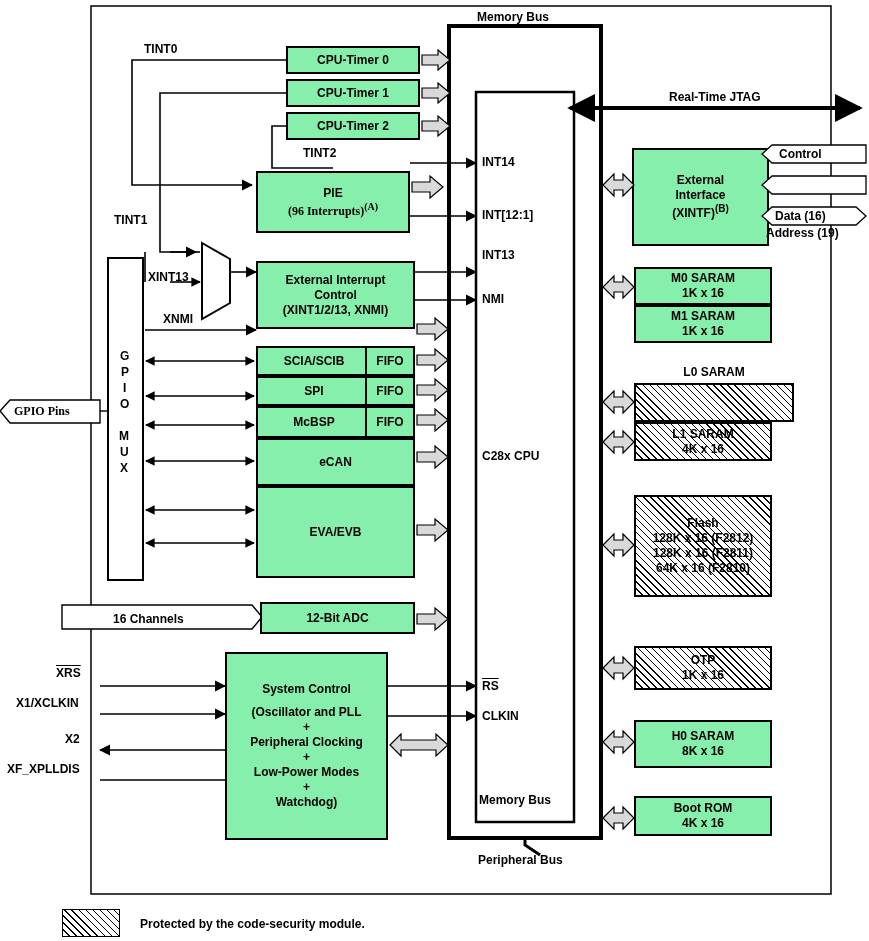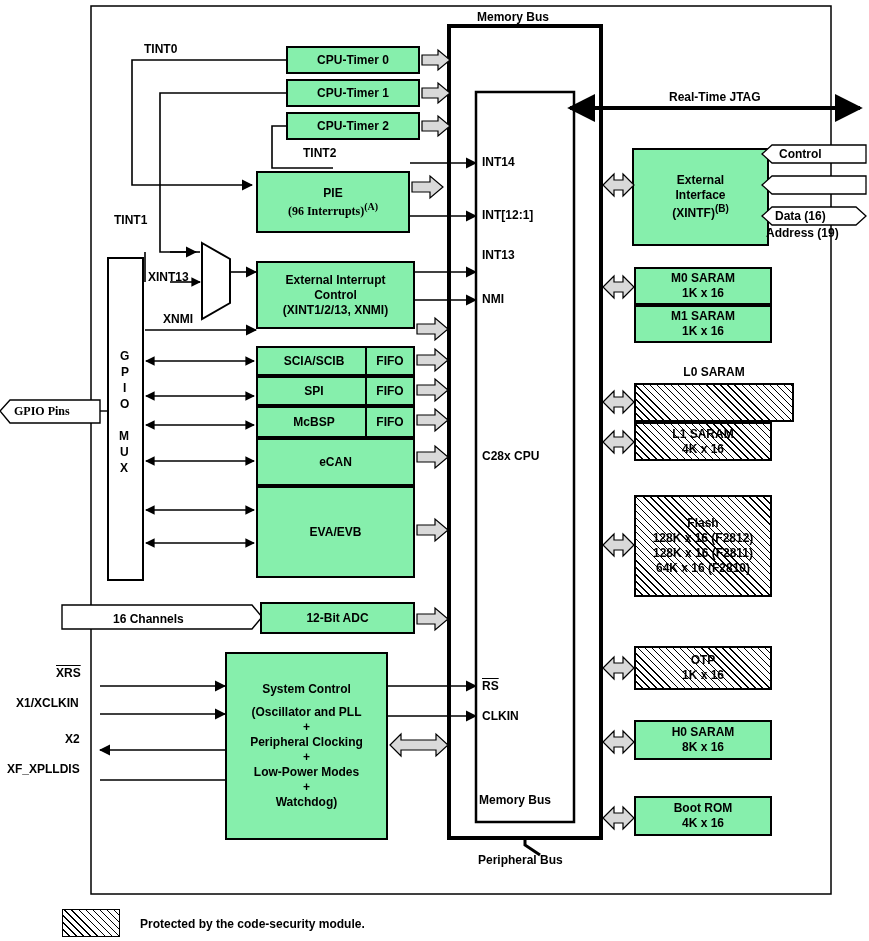--- a/index.html
+++ b/index.html
@@ -296,21 +296,21 @@
     <span class="hatch-inner">128K x 16 (F2812)</span>
     <span class="hatch-inner">128K x 16 (F2811)</span>
     <span class="hatch-inner">64K x 16 (F2810)</span>
   </div>
 
   <div class="box hatch" style="left:634px; top:646px; width:138px; height:44px;">
     <span class="hatch-inner">OTP</span>
     <span class="hatch-inner">1K x 16</span>
   </div>
 
-  <div class="box" style="left:634px; top:720px; width:138px; height:40px;">
+  <div class="box" style="left:634px; top:720px; width:138px; height:48px;">
     <span>H0 SARAM</span>
     <span>8K x 16</span>
   </div>
   <div class="box" style="left:634px; top:796px; width:138px; height:40px;">
     <span>Boot ROM</span>
     <span>4K x 16</span>
   </div>
 
   <svg class="ov" style="left:601px; top:267px; width:34px; height:575px;" viewBox="0 0 34 575">
     <g stroke="#000" stroke-width="1.2" fill="#d9d9d9">

